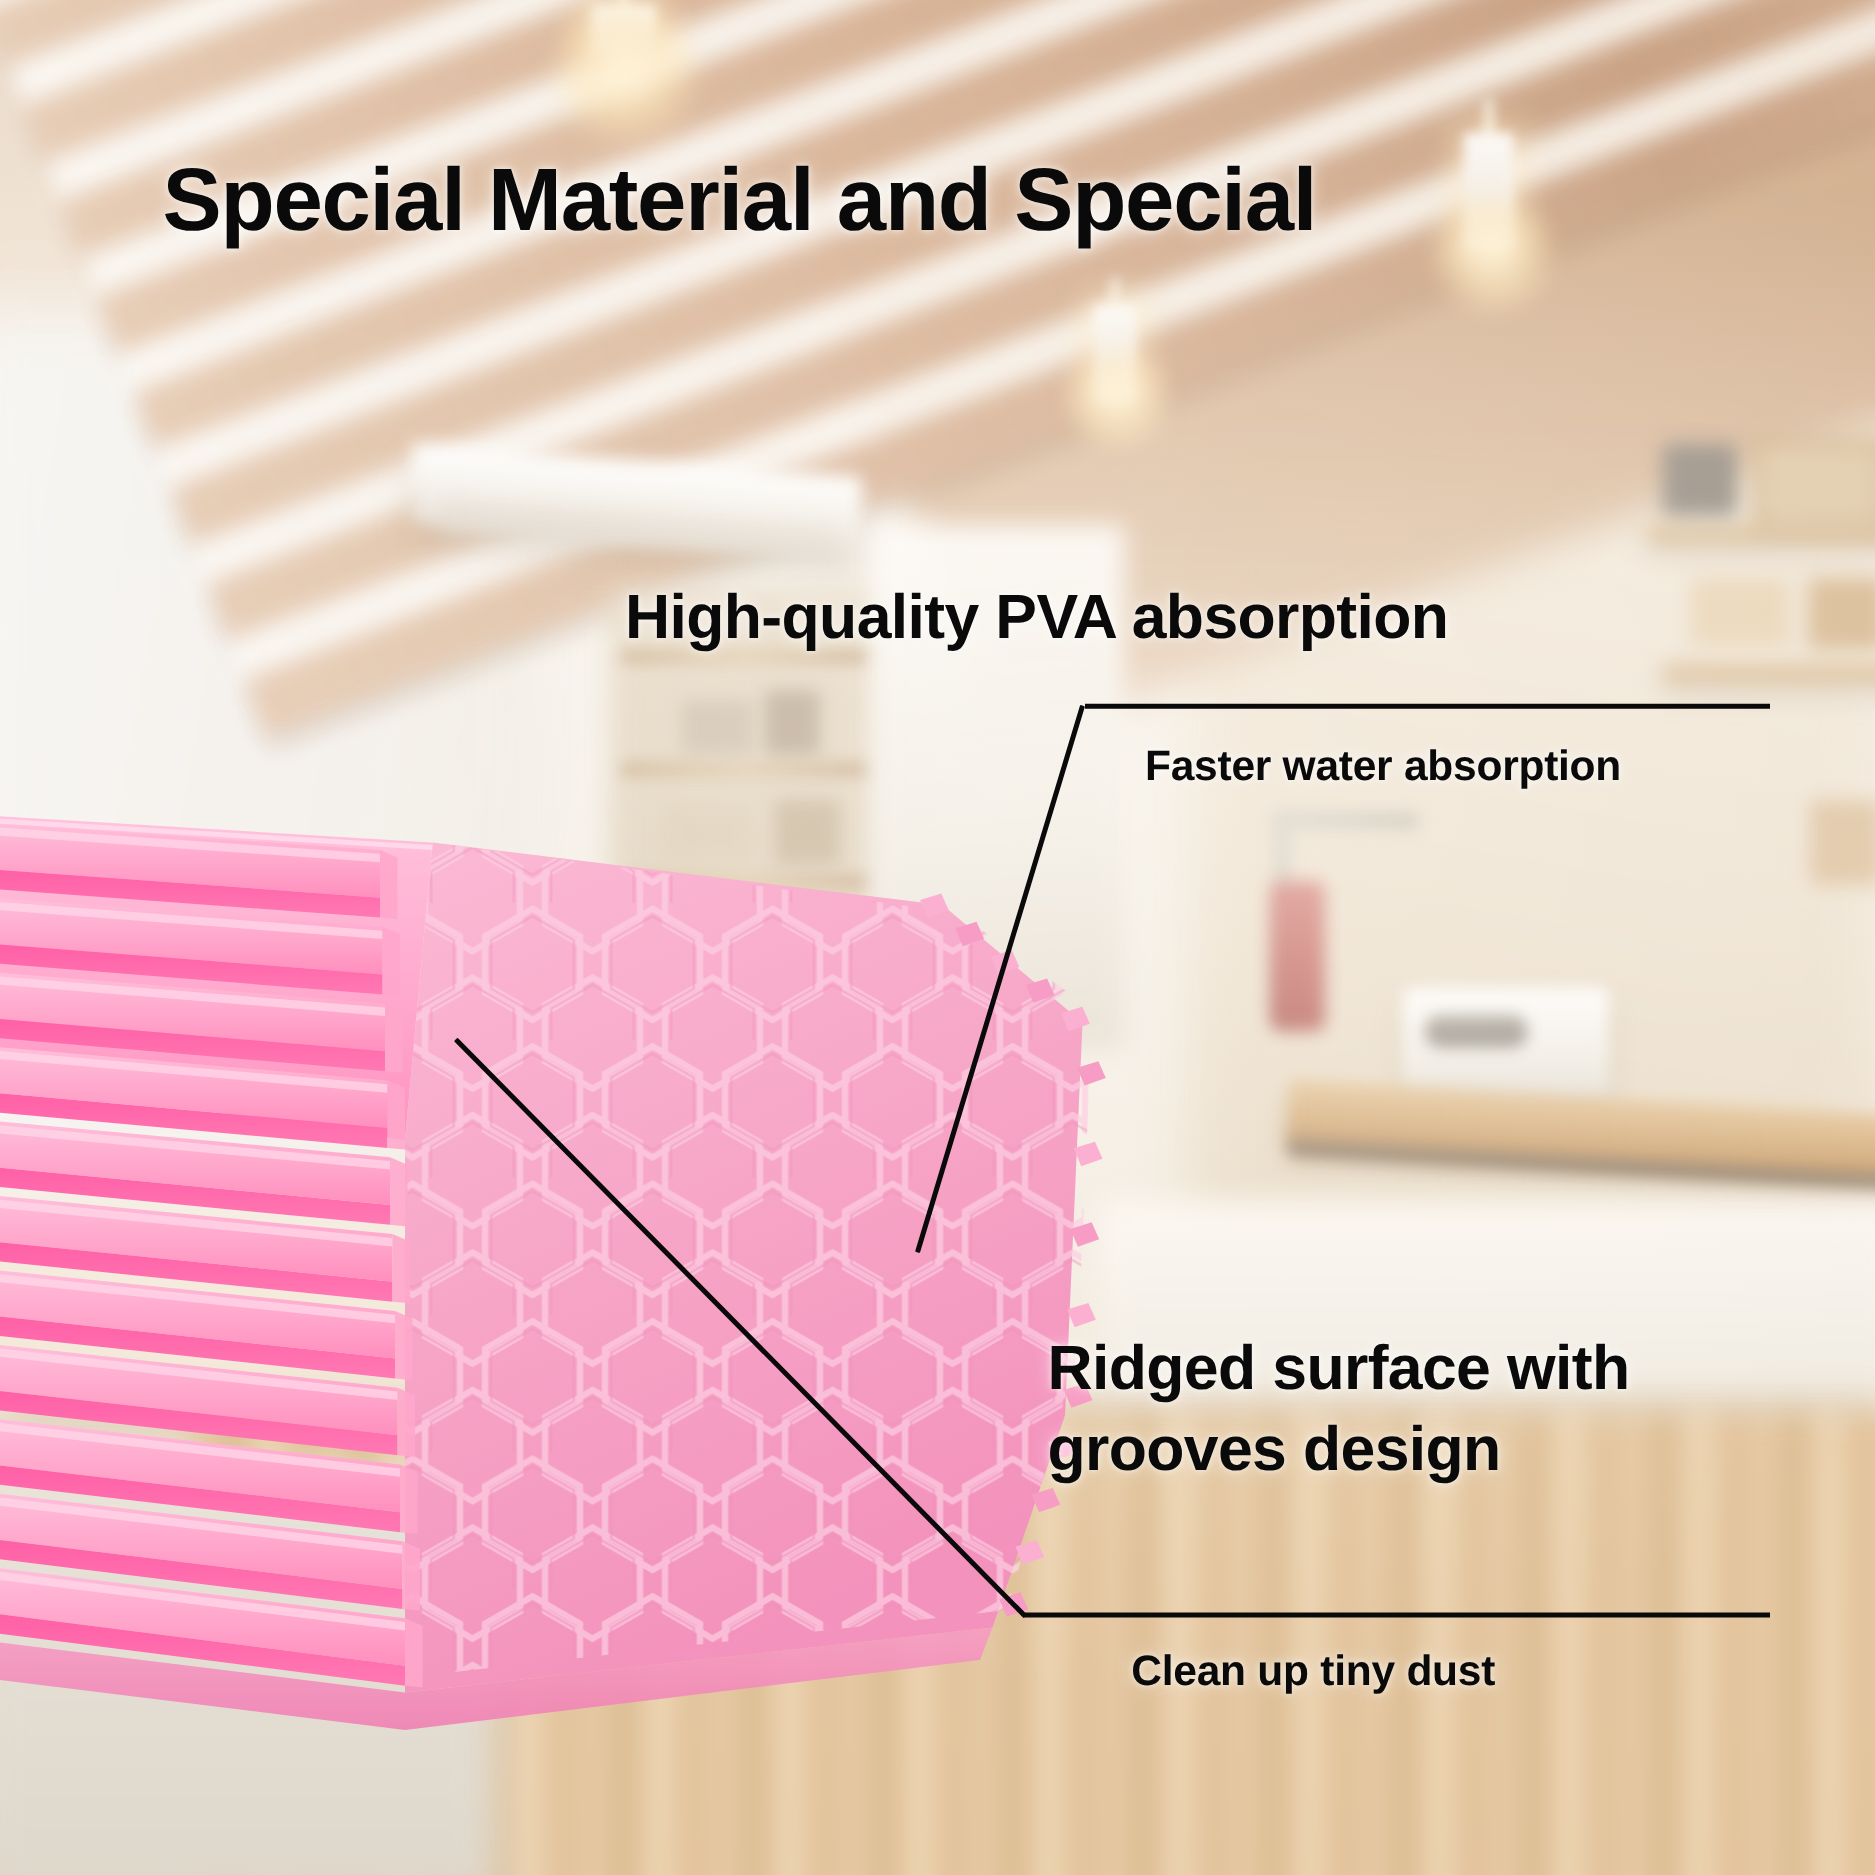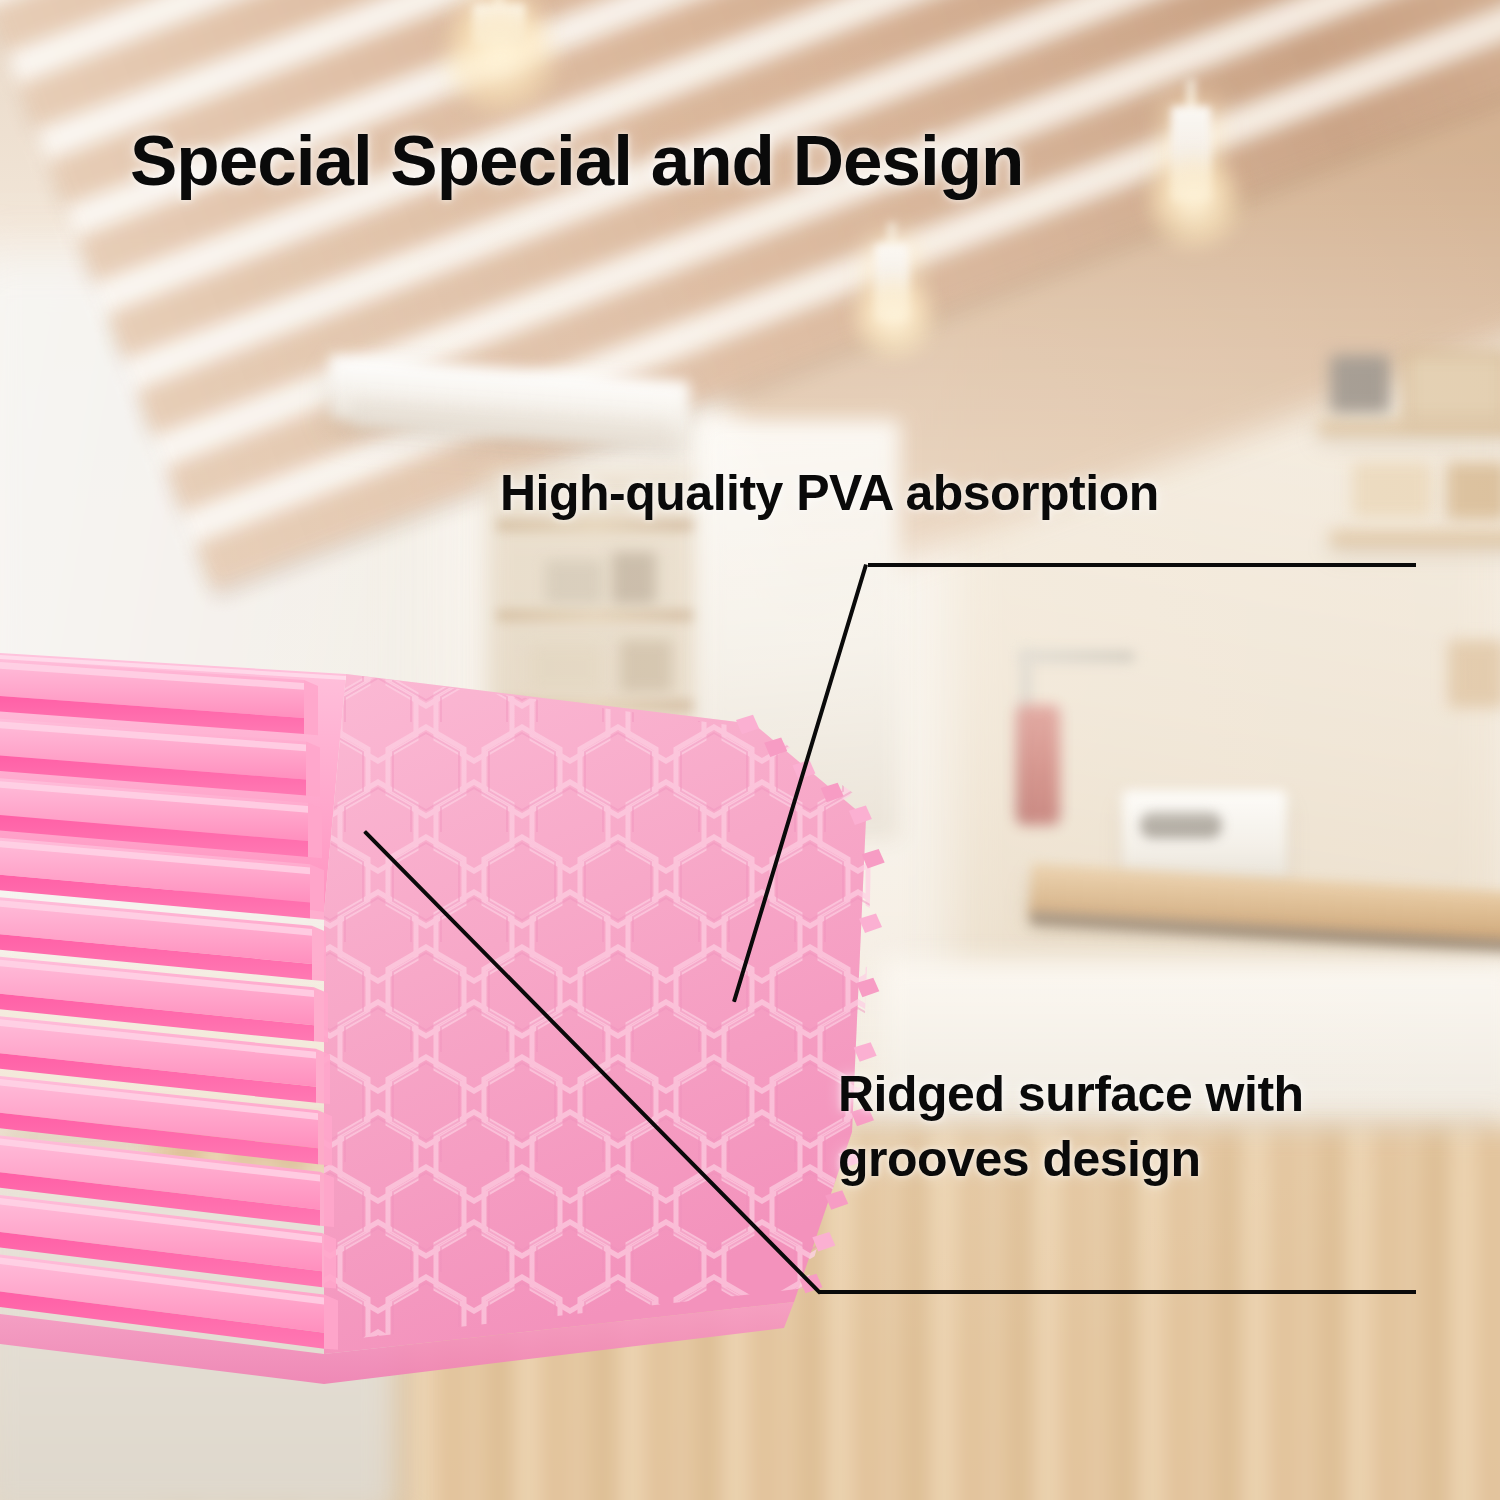--- a/index.html
+++ b/index.html
@@ -476,28 +476,30 @@
           <path d="M-10,643.5181818181818 L330,685.6181818181818 L330,692.3781818181818 L-10,650.0581818181818 Z" fill="#FFD7E8" opacity="0.75"></path>
           <path d="M330,682.5454545454545 L344,688.5454545454545 L344,737.8545454545454 L330,736.6254545454545 Z" fill="#FFA6CB" opacity="0.9"></path>
         </g>
 
       <path d="M-10,700 L330,742 L800,690 L790,716 L330,772 L-10,730 Z" fill="url(#gBottom)" opacity="0.9"></path>
 
       <path d="M-10,44 L352,66" stroke="#FFE3EF" stroke-width="4" fill="none" opacity="0.7"></path>
     </svg>
   </div>
 
-  <h1 class="txt" id="title" style="margin:0;">Special Special and Design</h1>
+  <h1 class="txt" id="title" style="margin:0;">Special Material and Special</h1>
 
   <div class="txt" id="cal-pva">High-quality PVA absorption</div>
 
   <div class="rule" id="rule-top"></div>
 
+  <div class="txt" id="cal-abs">Faster water absorption</div>
 
   <div class="txt" id="cal-ridge">Ridged surface with grooves design</div>
 
   <div class="rule" id="rule-bot"></div>
 
+  <div class="txt" id="cal-dust">Clean up tiny dust</div>
 
   <div class="leader" id="leader-top" style="left: 868px; top: 565px; width: 456.501px; transform: rotate(1.86414rad);"></div>
   <div class="leader" id="leader-bot" style="left: 366px; top: 830px; width: 649.138px; transform: rotate(0.791934rad);"></div>
 
 </div>
 
 </body></html>

